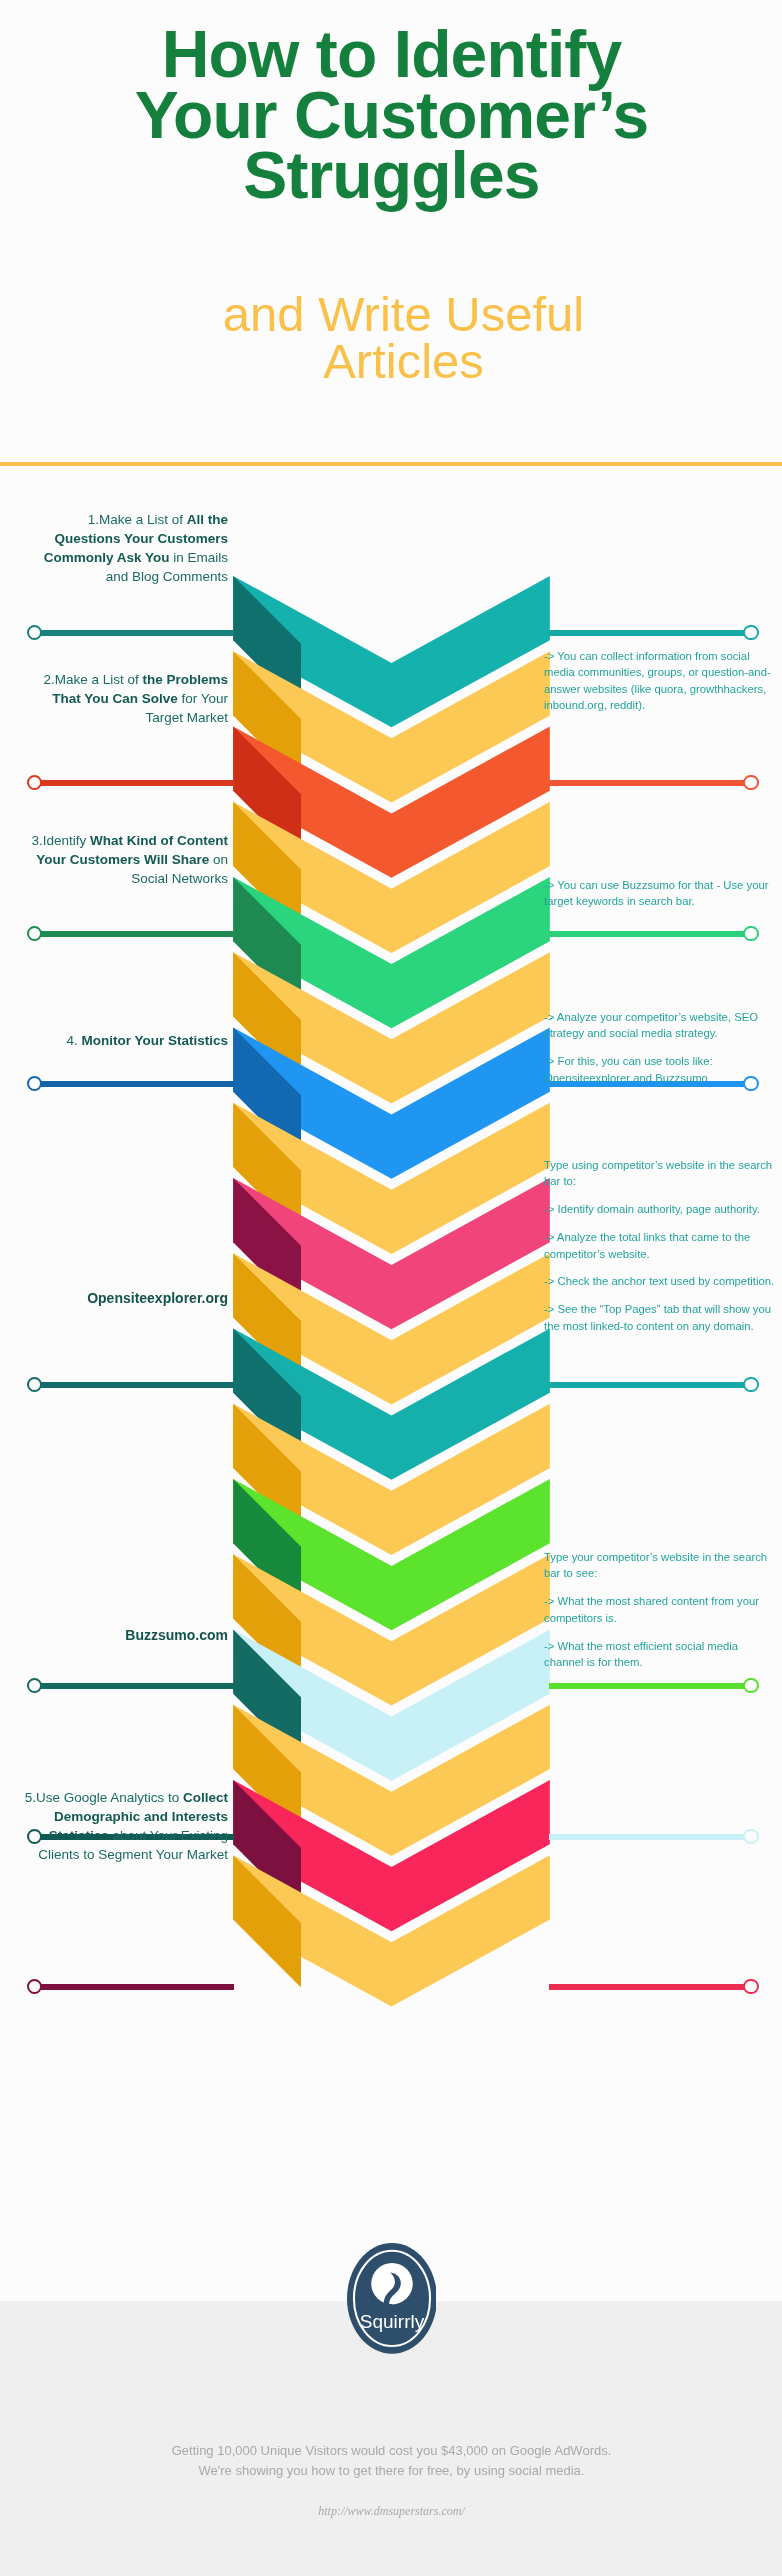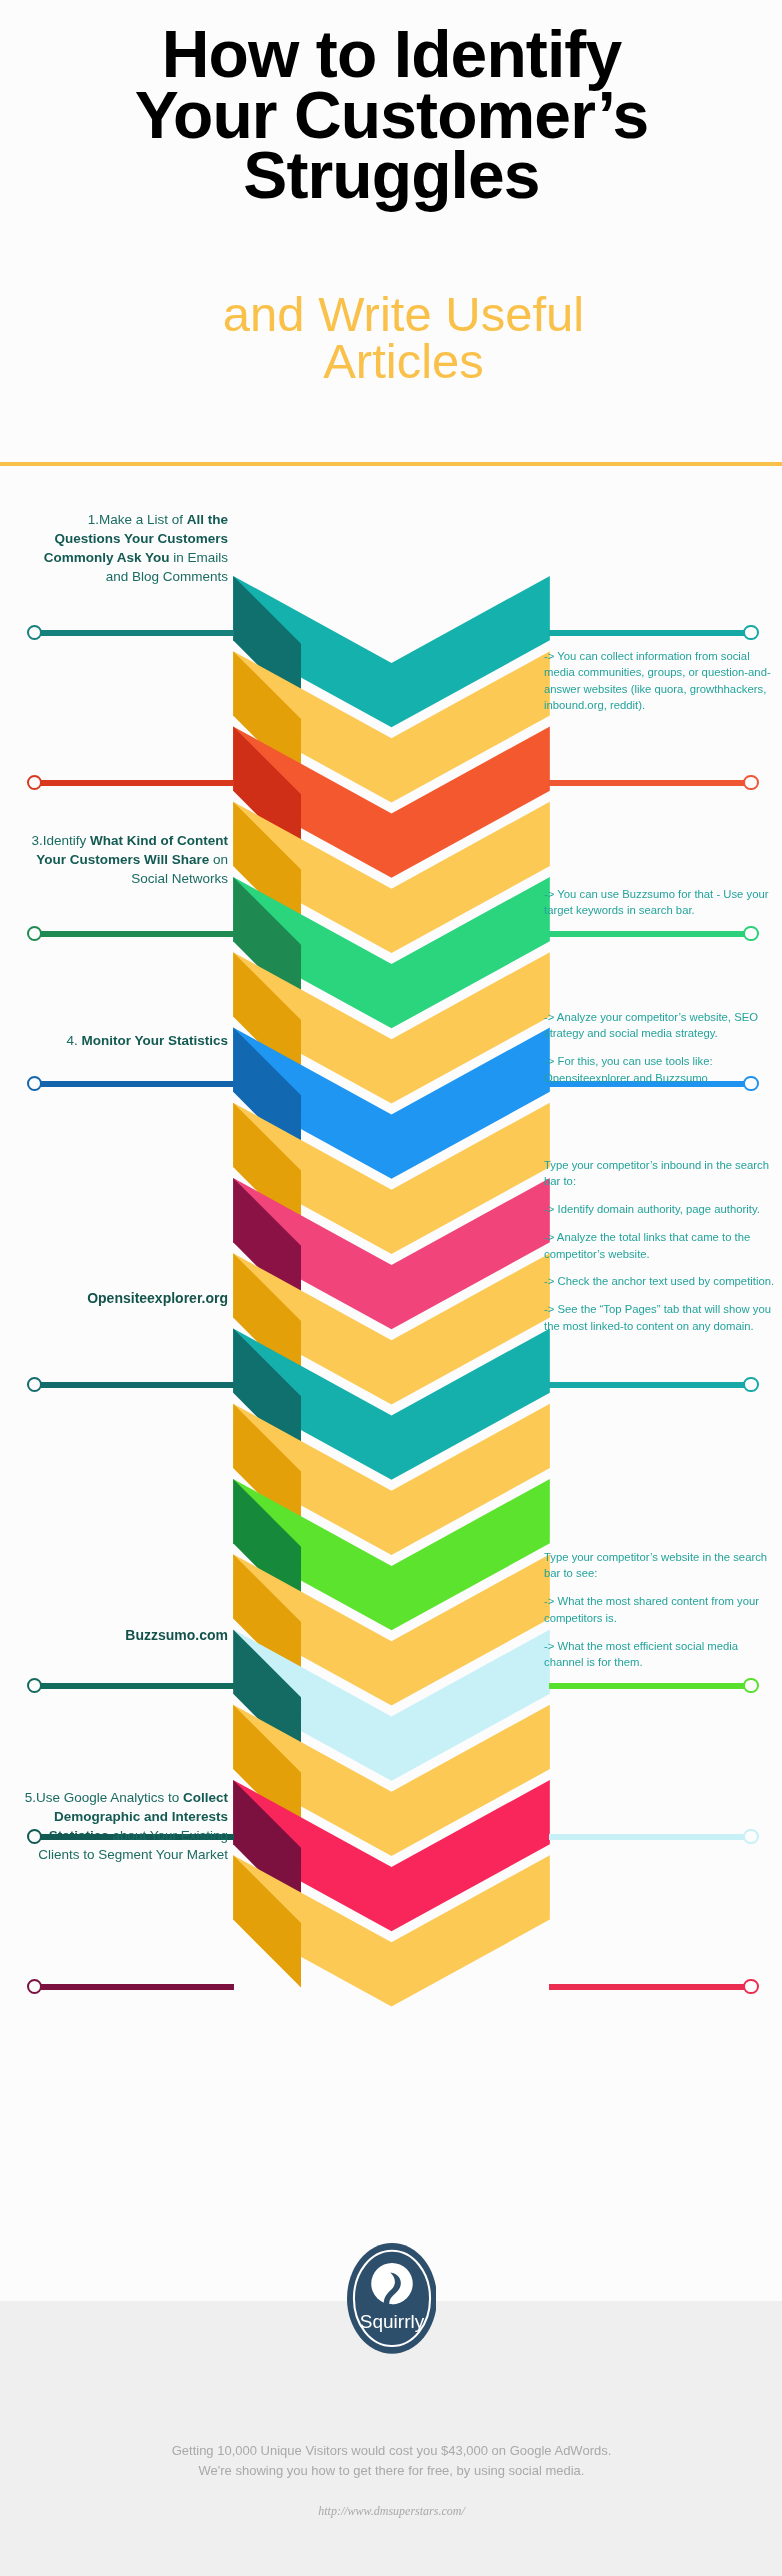--- a/index.html
+++ b/index.html
@@ -10,21 +10,21 @@
     overflow:hidden;
     position:relative;
   }
   #stage{position:absolute;left:0;top:0;width:783px;height:2576px;background:#fcfcfc;}
 
   
   .header{position:absolute;left:0;top:0;width:783px;height:464px;}
   .title{
     position:absolute;left:0;top:24px;width:783px;
     text-align:center;
-    color:#000000;
+    color:#15803d;
     font-weight:bold;
     font-size:66px;
     line-height:0.92;
     letter-spacing:-0.9px;
     font-family:"Liberation Sans", sans-serif;
   }
   .title span{display:block;}
   .subtitle{
     position:absolute;left:0;top:291px;width:783px;
     text-align:center;
@@ -231,46 +231,47 @@
     <div class="bar" style="background:#7c1140;"></div>
     <div class="ring l" style="color:#7c1140;"></div>
   </div>
   <div class="conn" style="left:549px;top:1984px;width:206px;">
     <div class="bar" style="background:#ec2d52;"></div>
     <div class="ring r" style="color:#ec2d52;"></div>
   </div>
 
   <div class="txt txt-l" style="left:19px;top:510px;width:209px;">1.Make a List of <b>All the Questions Your Customers Commonly Ask You</b> in Emails and Blog Comments</div>
 
+  <div class="txt txt-l" style="left:19px;top:670px;width:209px;">2.Make a List of <b>the Problems That You Can Solve</b> for Your Target Market</div>
 
   <div class="txt txt-l" style="left:19px;top:831px;width:209px;">3.Identify <b>What Kind of Content Your Customers Will Share</b> on Social Networks</div>
 
   <div class="txt txt-l" style="left:19px;top:1031px;width:209px;">4. <b>Monitor Your Statistics</b></div>
 
   <div class="txt label-c" style="left:19px;top:1290px;width:209px;">Opensiteexplorer.org</div>
 
   <div class="txt label-c" style="left:19px;top:1627px;width:209px;">Buzzsumo.com</div>
 
   <div class="txt txt-l" style="left:12px;top:1788px;width:216px;">5.Use Google Analytics to <b>Collect Demographic and Interests Statistics</b> about Your Existing Clients to Segment Your Market</div>
 
   <div class="txt txt-r" style="left:544px;top:648px;width:233px;">
       <p>-&gt; You can collect information from social media communities, groups, or question-and-answer websites (like quora, growthhackers, inbound.org, reddit).</p>
     </div>
 
-  <div class="txt txt-r" style="left:544px;top:877px;width:233px;margin-top:9px;">
+  <div class="txt txt-r" style="left:544px;top:877px;width:233px;">
       <p>-&gt; You can use Buzzsumo for that - Use your target keywords in search bar.</p>
     </div>
 
   <div class="txt txt-r" style="left:544px;top:1009px;width:233px;">
       <p>-&gt; Analyze your competitor’s website, SEO strategy and social media strategy.</p>
       <p>-&gt; For this, you can use tools like: Opensiteexplorer and Buzzsumo</p>
     </div>
 
   <div class="txt txt-r" style="left:544px;top:1157px;width:233px;">
-      <p>Type your competitor’s inbound in the search bar to:</p>
+      <p>Type using competitor’s website in the search bar to:</p>
       <p>-&gt; Identify domain authority, page authority.</p>
       <p>-&gt; Analyze the total links that came to the competitor’s website.</p>
       <p>-&gt; Check the anchor text used by competition.</p>
       <p>-&gt; See the “Top Pages” tab that will show you the most linked-to content on any domain.</p>
     </div>
 
   <div class="txt txt-r" style="left:544px;top:1549px;width:233px;">
       <p>Type your competitor’s website in the search bar to see:</p>
       <p>-&gt; What the most shared content from your competitors is.</p>
       <p>-&gt; What the most efficient social media channel is for them.</p>

